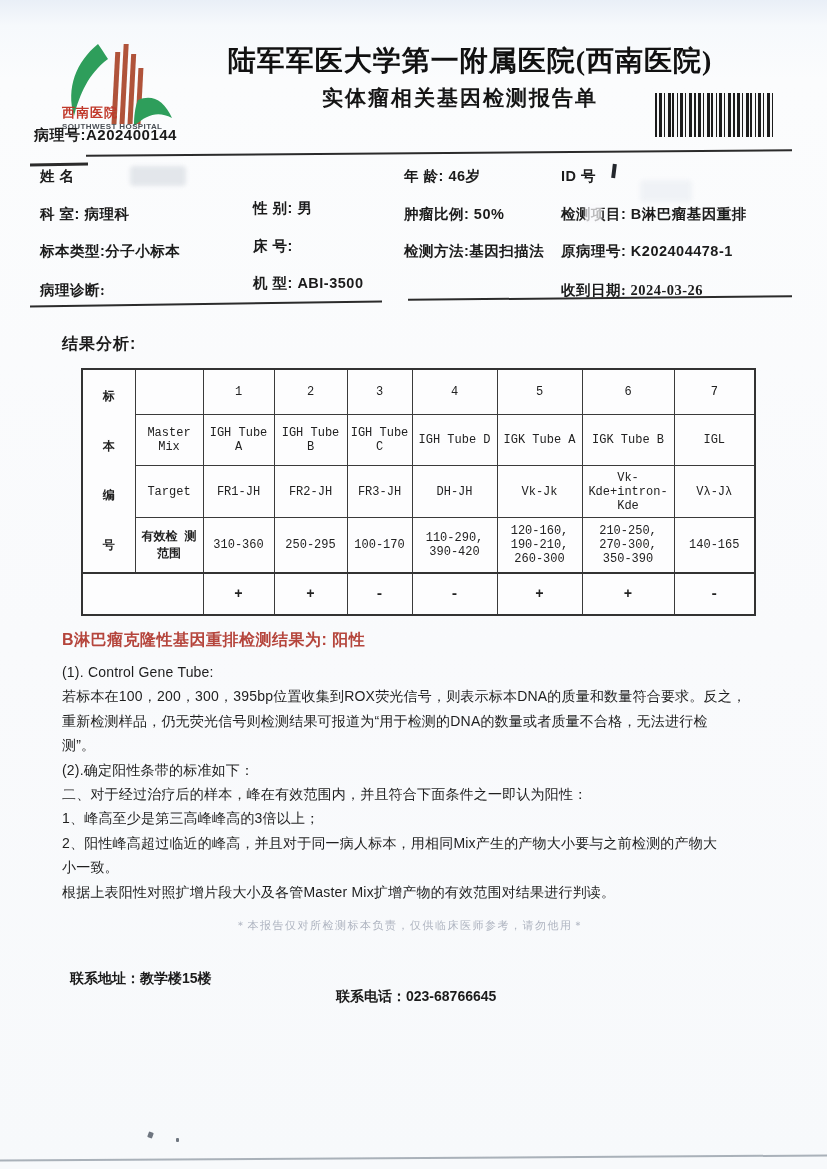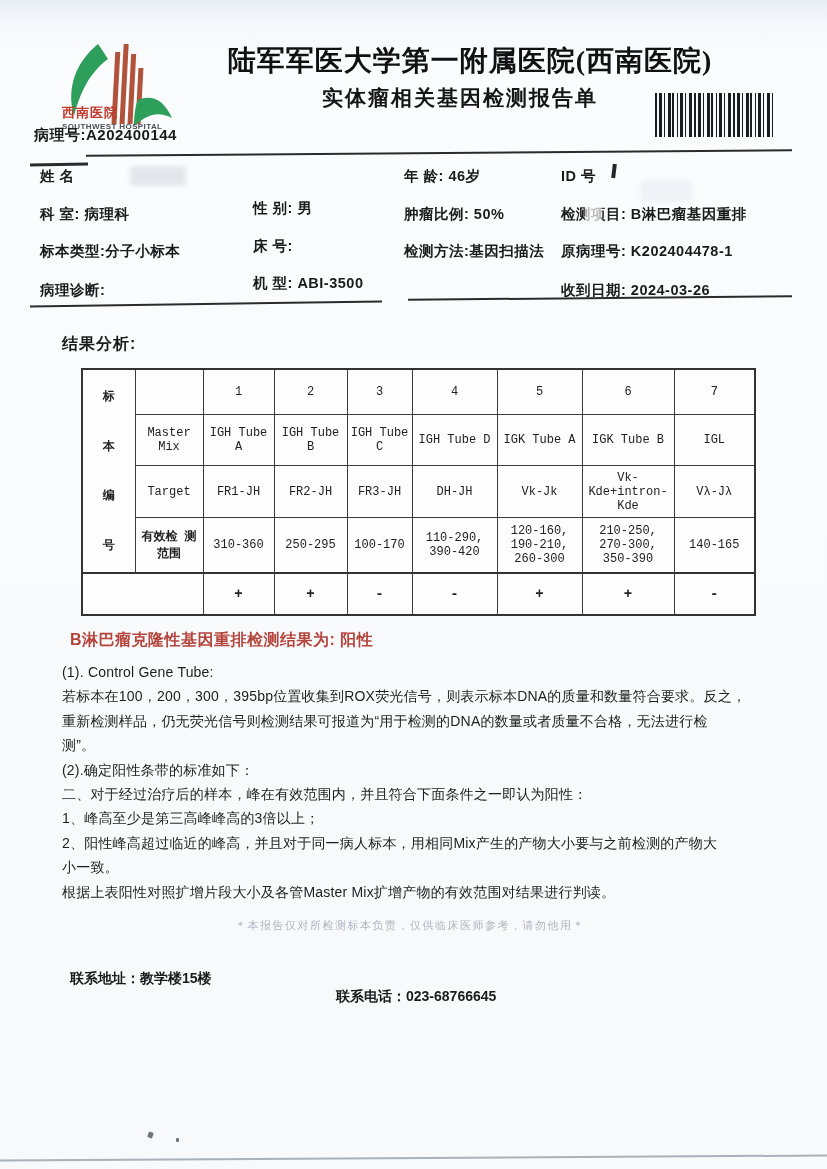--- a/index.html
+++ b/index.html
@@ -29,21 +29,21 @@
   .line{background:#2b2b2b;}
   .line-1a{left:30px;top:163px;width:58px;height:3px;transform:rotate(-1deg);}
   .line-1b{left:86px;top:152px;width:706px;height:2px;transform:rotate(-0.45deg);}
   .line-2a{left:30px;top:303px;width:352px;height:2px;transform:rotate(-0.8deg);}
   .line-2b{left:408px;top:297px;width:384px;height:2px;transform:rotate(-0.55deg);}
   .line-bottom{left:-4px;top:1157px;width:840px;height:2px;background:#8f98a3;transform:rotate(-0.35deg);opacity:.75;}
 
   
   .info{font-size:14.5px;font-weight:600;letter-spacing:.5px;white-space:nowrap;}
   .c1{left:40px;} .c2{left:253px;margin-top:32px;} .c3{left:404px;} .c4{left:561px;}
-  .r1{top:167px;} .r2{top:205px;} .r3{top:242px;} .r4{top:281px;}
+  .r1{top:167px;} .r2{top:205px;} .r3{top:242px;} .r4{top:281px;font-family:Liberation Serif, serif;}
 
   
   .smudge{background:#dfe3e8;filter:blur(2px);border-radius:4px;opacity:.85;}
   .smudge-name{left:130px;top:166px;width:56px;height:20px;}
   .smudge-id{left:640px;top:180px;width:52px;height:22px;background:#eef1f5;}
   .id-mark{left:612px;top:164px;width:4px;height:14px;background:#23272c;transform:rotate(7deg);}
   .blur-char{left:585px;top:204px;width:17px;height:19px;background:rgba(249,250,252,.72);filter:blur(1px);}
   .speck{background:#6f7680;border-radius:1px;}
   .speck1{left:148px;top:1132px;width:5px;height:6px;transform:rotate(20deg);}
   .speck2{left:176px;top:1138px;width:3px;height:4px;}
@@ -53,21 +53,21 @@
   table.results{position:absolute;left:81px;top:368px;border-collapse:collapse;table-layout:fixed;background:#fdfdfe;}
   table.results td{border:1.5px solid #3b3b3b;text-align:center;vertical-align:middle;padding:2px 3px;
     font-family:"Liberation Mono","DejaVu Sans Mono",monospace;font-size:12px;color:#222;overflow-wrap:break-word;}
   table.results{border:2px solid #333;}
   td.cn{font-family:"Liberation Sans","DejaVu Sans",sans-serif;font-size:13px;font-weight:600;}
   td.vlabel{font-family:"Liberation Sans","DejaVu Sans",sans-serif;font-size:14px;font-weight:600;}
   td.vlabel .stack{display:flex;flex-direction:column;justify-content:space-around;height:198px;}
   tr.result-row td{border-top:2.5px solid #333;font-size:14px;font-weight:700;}
   .pos{color:#c2473b;} .neg{color:#3a3a3a;}
 
-  .conclusion{left:62px;top:630px;font-size:16px;font-weight:700;color:#b5453c;letter-spacing:.5px;margin-left:8px;}
+  .conclusion{left:62px;top:630px;font-size:16px;font-weight:700;color:#b5453c;letter-spacing:.5px;}
 
   .notes{left:62px;top:660px;width:716px;font-size:14px;font-weight:500;line-height:24.4px;color:#1e1e1e;letter-spacing:.2px;}
 
   .disclaimer{left:120px;top:918px;width:580px;text-align:center;font-size:11px;color:#aeb4c0;letter-spacing:1.5px;}
   .contact-address{left:70px;top:946px;font-size:14px;font-weight:700;margin-top:24px;}
   .contact-phone{left:336px;top:943px;font-size:14px;font-weight:700;margin-top:45px;}
 </style>
 </head>
 <body>
 

